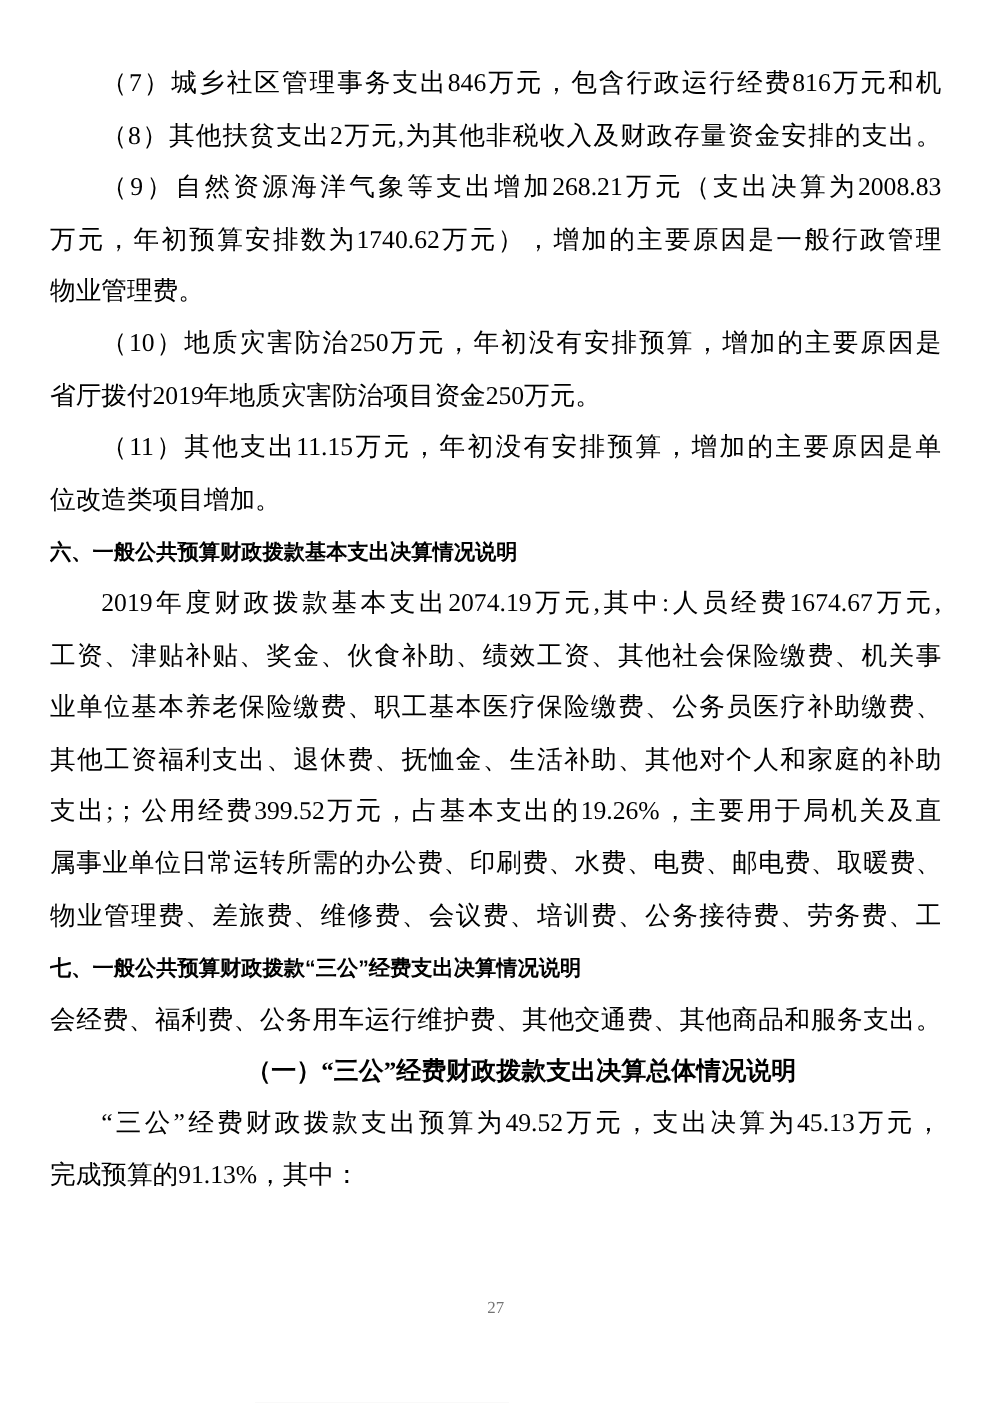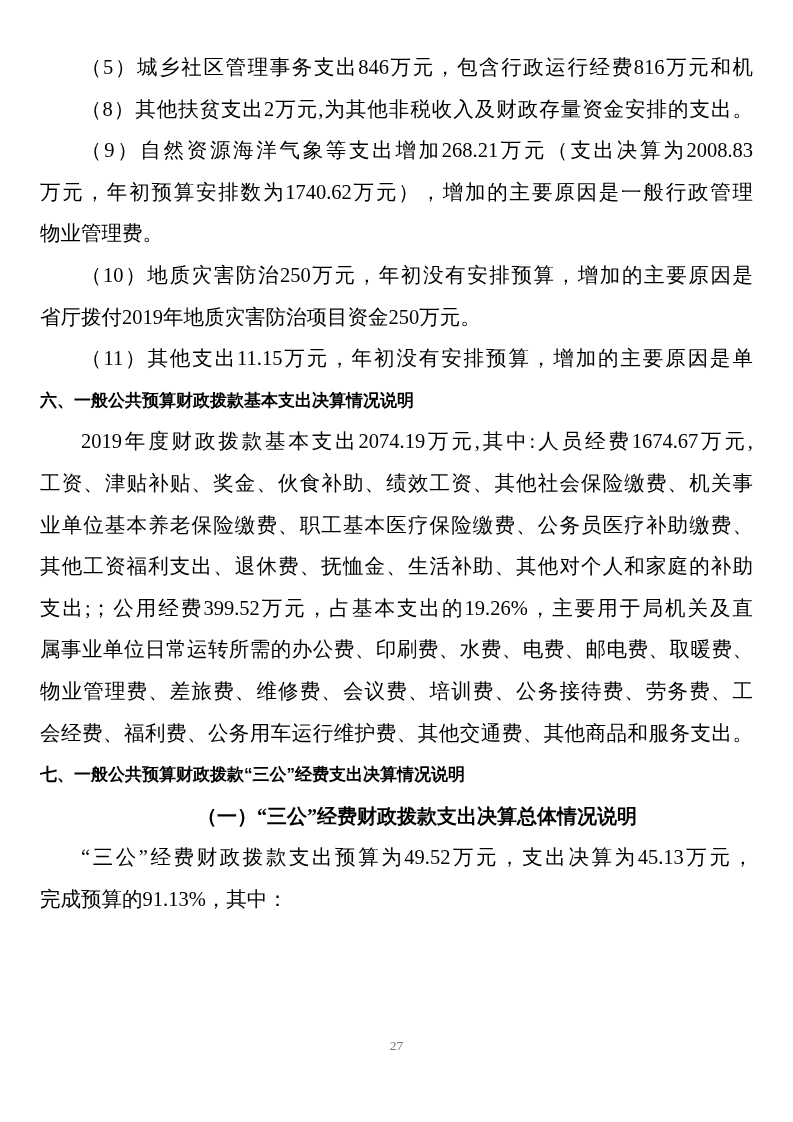--- a/index.html
+++ b/index.html
@@ -64,36 +64,37 @@
     line-height: 20px;
     font-family: "Liberation Serif", serif;
     color: #737373;
   }
 </style>
 </head>
 <body>
 
 <div class="page">
   <div class="content" id="content">
-      <div class="line body indent justify">（5）城乡社区管理事务支出846万元，包含行政运行经费816万元和机</div>
+      <div class="line body indent justify">（7）城乡社区管理事务支出846万元，包含行政运行经费816万元和机</div>
       <div class="line body indent justify">（8）其他扶贫支出2万元,为其他非税收入及财政存量资金安排的支出。</div>
       <div class="line body indent justify">（9）自然资源海洋气象等支出增加268.21万元（支出决算为2008.83</div>
       <div class="line body justify">万元，年初预算安排数为1740.62万元），增加的主要原因是一般行政管理</div>
       <div class="line body">物业管理费。</div>
       <div class="line body indent justify">（10）地质灾害防治250万元，年初没有安排预算，增加的主要原因是</div>
       <div class="line body">省厅拨付2019年地质灾害防治项目资金250万元。</div>
       <div class="line body indent justify">（11）其他支出11.15万元，年初没有安排预算，增加的主要原因是单</div>
+      <div class="line body">位改造类项目增加。</div>
       <div class="line heading">六、一般公共预算财政拨款基本支出决算情况说明</div>
       <div class="line body indent justify">2019年度财政拨款基本支出2074.19万元,其中:人员经费1674.67万元,</div>
       <div class="line body justify">工资、津贴补贴、奖金、伙食补助、绩效工资、其他社会保险缴费、机关事</div>
       <div class="line body justify">业单位基本养老保险缴费、职工基本医疗保险缴费、公务员医疗补助缴费、</div>
       <div class="line body justify">其他工资福利支出、退休费、抚恤金、生活补助、其他对个人和家庭的补助</div>
       <div class="line body justify">支出;；公用经费399.52万元，占基本支出的19.26%，主要用于局机关及直</div>
       <div class="line body justify">属事业单位日常运转所需的办公费、印刷费、水费、电费、邮电费、取暖费、</div>
       <div class="line body justify">物业管理费、差旅费、维修费、会议费、培训费、公务接待费、劳务费、工</div>
+      <div class="line heading">七、一般公共预算财政拨款“三公”经费支出决算情况说明</div>
       <div class="line body justify">会经费、福利费、公务用车运行维护费、其他交通费、其他商品和服务支出。</div>
-      <div class="line heading">七、一般公共预算财政拨款“三公”经费支出决算情况说明</div>
       <div class="line subheading indent">（一）“三公”经费财政拨款支出决算总体情况说明</div>
       <div class="line body indent justify">“三公”经费财政拨款支出预算为49.52万元，支出决算为45.13万元，</div>
       <div class="line body">完成预算的91.13%，其中：</div>
     </div>
   <div class="page-number">27</div>
 </div>
 
 </body></html>

